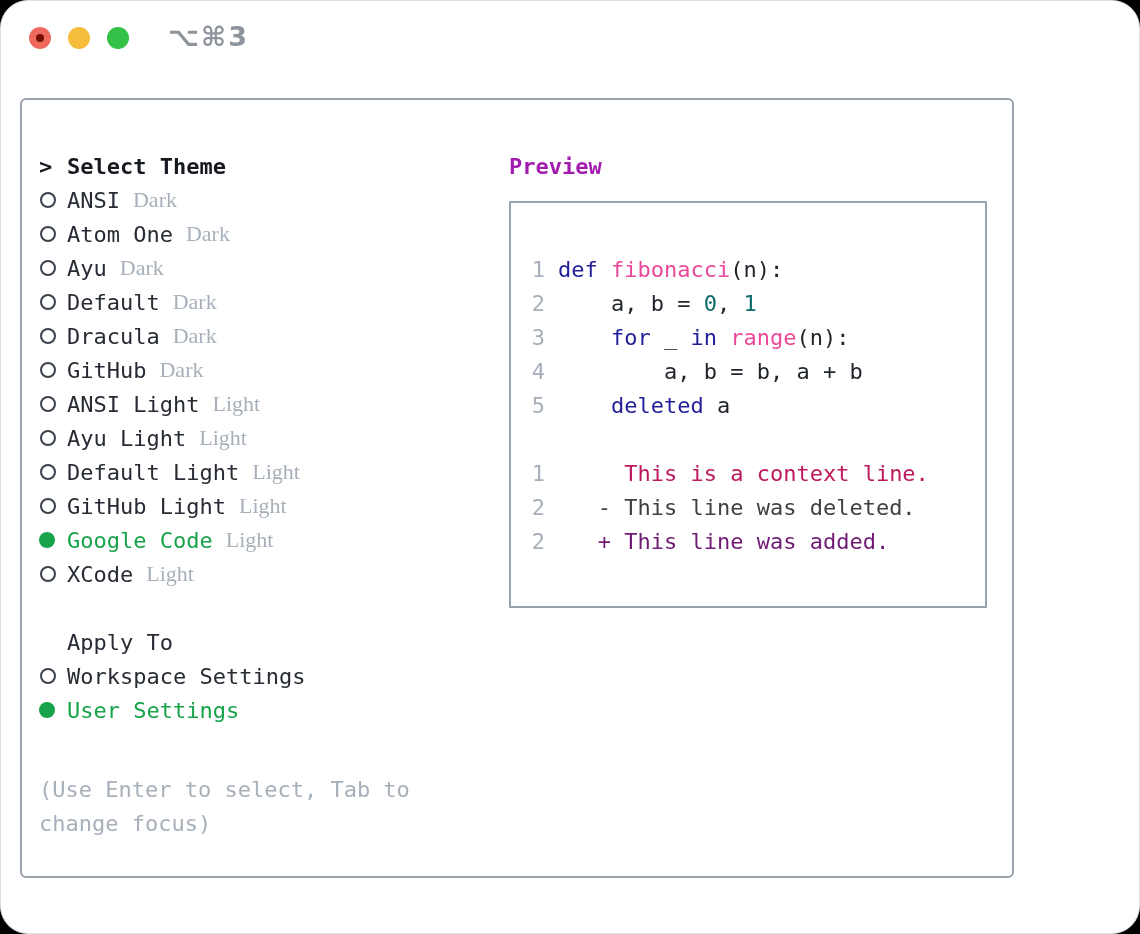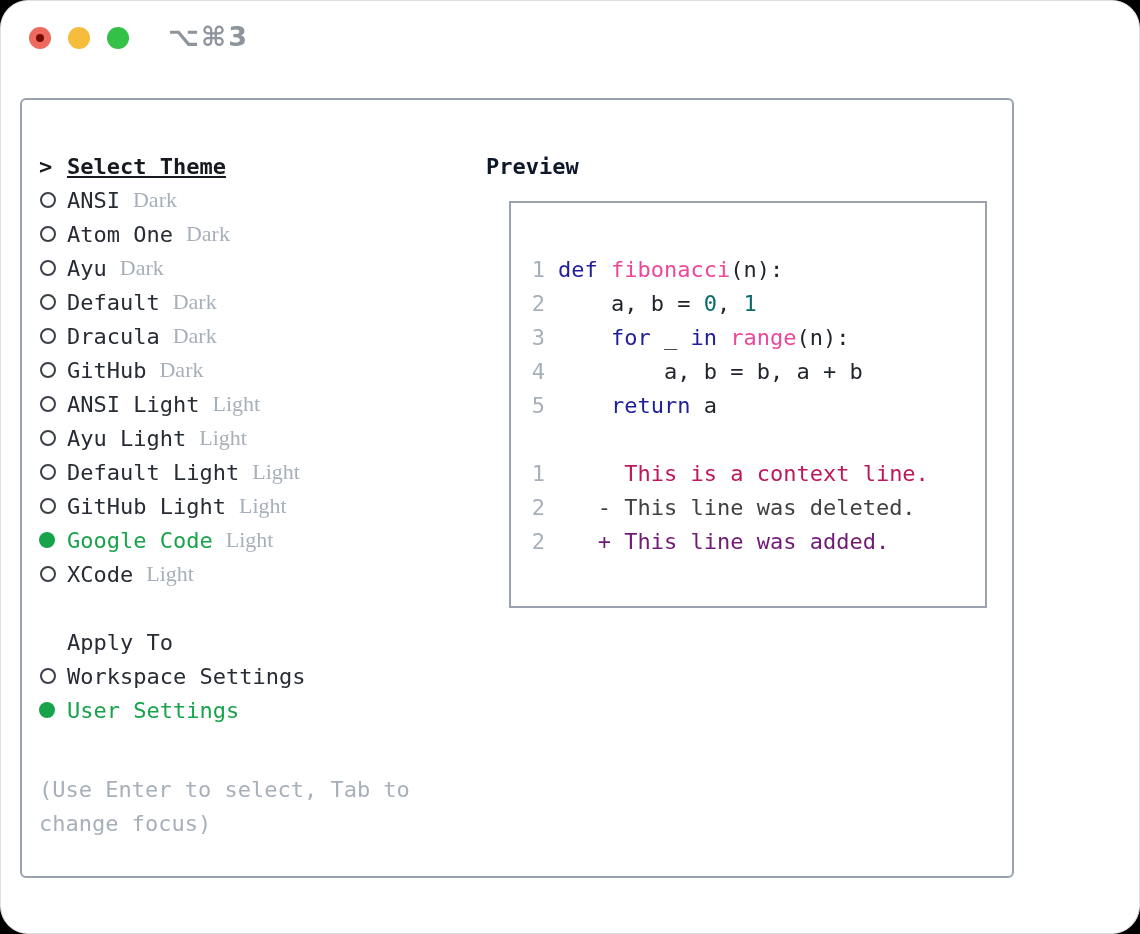--- a/index.html
+++ b/index.html
@@ -30,31 +30,31 @@
     border:2px solid #99a2ad;border-radius:6px;box-sizing:border-box;background:#fff;
   }
   
   .left-col{position:absolute;left:17px;top:49px;font-size:22px;color:#272c34;}
   .row{height:34px;display:flex;align-items:center;white-space:pre;}
   .row.spacer{pointer-events:none;}
   .mk{width:28px;flex:none;display:flex;align-items:center;}
   .ring{width:12px;height:12px;border:2px solid #3b414a;border-radius:50%;margin-left:1px;}
   .fillmk{width:16px;height:16px;background:#17a34a;border-radius:50%;}
   .prompt{font-weight:700;color:#16191f;}
-  .hdr .nm{font-weight:700;color:#16191f;text-decoration:underline;}
+  .hdr .nm{font-weight:700;color:#16191f;}
   .nm{color:#272c34;}
   .row.sel .nm{color:#17a34a;}
   .var{color:#a7b0ba;margin-left:13px;font-family:Liberation Serif, serif;}
   .help{
     width:430px;margin-top:12px;line-height:34px;font-size:22px;color:#a7b0ba;
   }
   
   .preview-title{
-    position:absolute;left:464px;top:49px;height:34px;display:flex;align-items:center;
-    font-size:22px;font-weight:700;color:#0f172a;
+    position:absolute;left:487px;top:49px;height:34px;display:flex;align-items:center;
+    font-size:22px;font-weight:700;color:#a21caf;
   }
   .preview-box{
     position:absolute;left:487px;top:101px;width:478px;height:407px;
     border:2px solid #99a2ad;box-sizing:border-box;background:#fff;
     padding:49px 0 0 20px;overflow:hidden;
   }
   .crow{height:34px;display:flex;align-items:center;font-size:22px;}
   .lnum{width:14px;text-align:right;color:#a6afba;flex:none;}
   .ccode{white-space:pre;margin-left:13px;}
   .tok-pln{color:#1f242b;}
@@ -126,21 +126,21 @@
           <div class="crow">
             <span class="lnum">3</span>
             <span class="ccode"><span class="tok-pln">    </span><span class="tok-kwd">for</span><span class="tok-pln"> _ </span><span class="tok-kwd">in</span><span class="tok-pln"> </span><span class="tok-typ">range</span><span class="tok-pln">(n):</span></span>
           </div>
           <div class="crow">
             <span class="lnum">4</span>
             <span class="ccode"><span class="tok-pln">        a, b = b, a + b</span></span>
           </div>
           <div class="crow">
             <span class="lnum">5</span>
-            <span class="ccode"><span class="tok-pln">    </span><span class="tok-kwd">return</span><span class="tok-pln"> a</span></span>
+            <span class="ccode"><span class="tok-pln">    </span><span class="tok-kwd">deleted</span><span class="tok-pln"> a</span></span>
           </div>
         </div>
       <div class="crow"></div>
       <div id="diff-rows">
           <div class="crow">
             <span class="lnum">1</span>
             <span class="ccode"><span class="tok-ctx">     This is a context line.</span></span>
           </div>
           <div class="crow">
             <span class="lnum">2</span>

